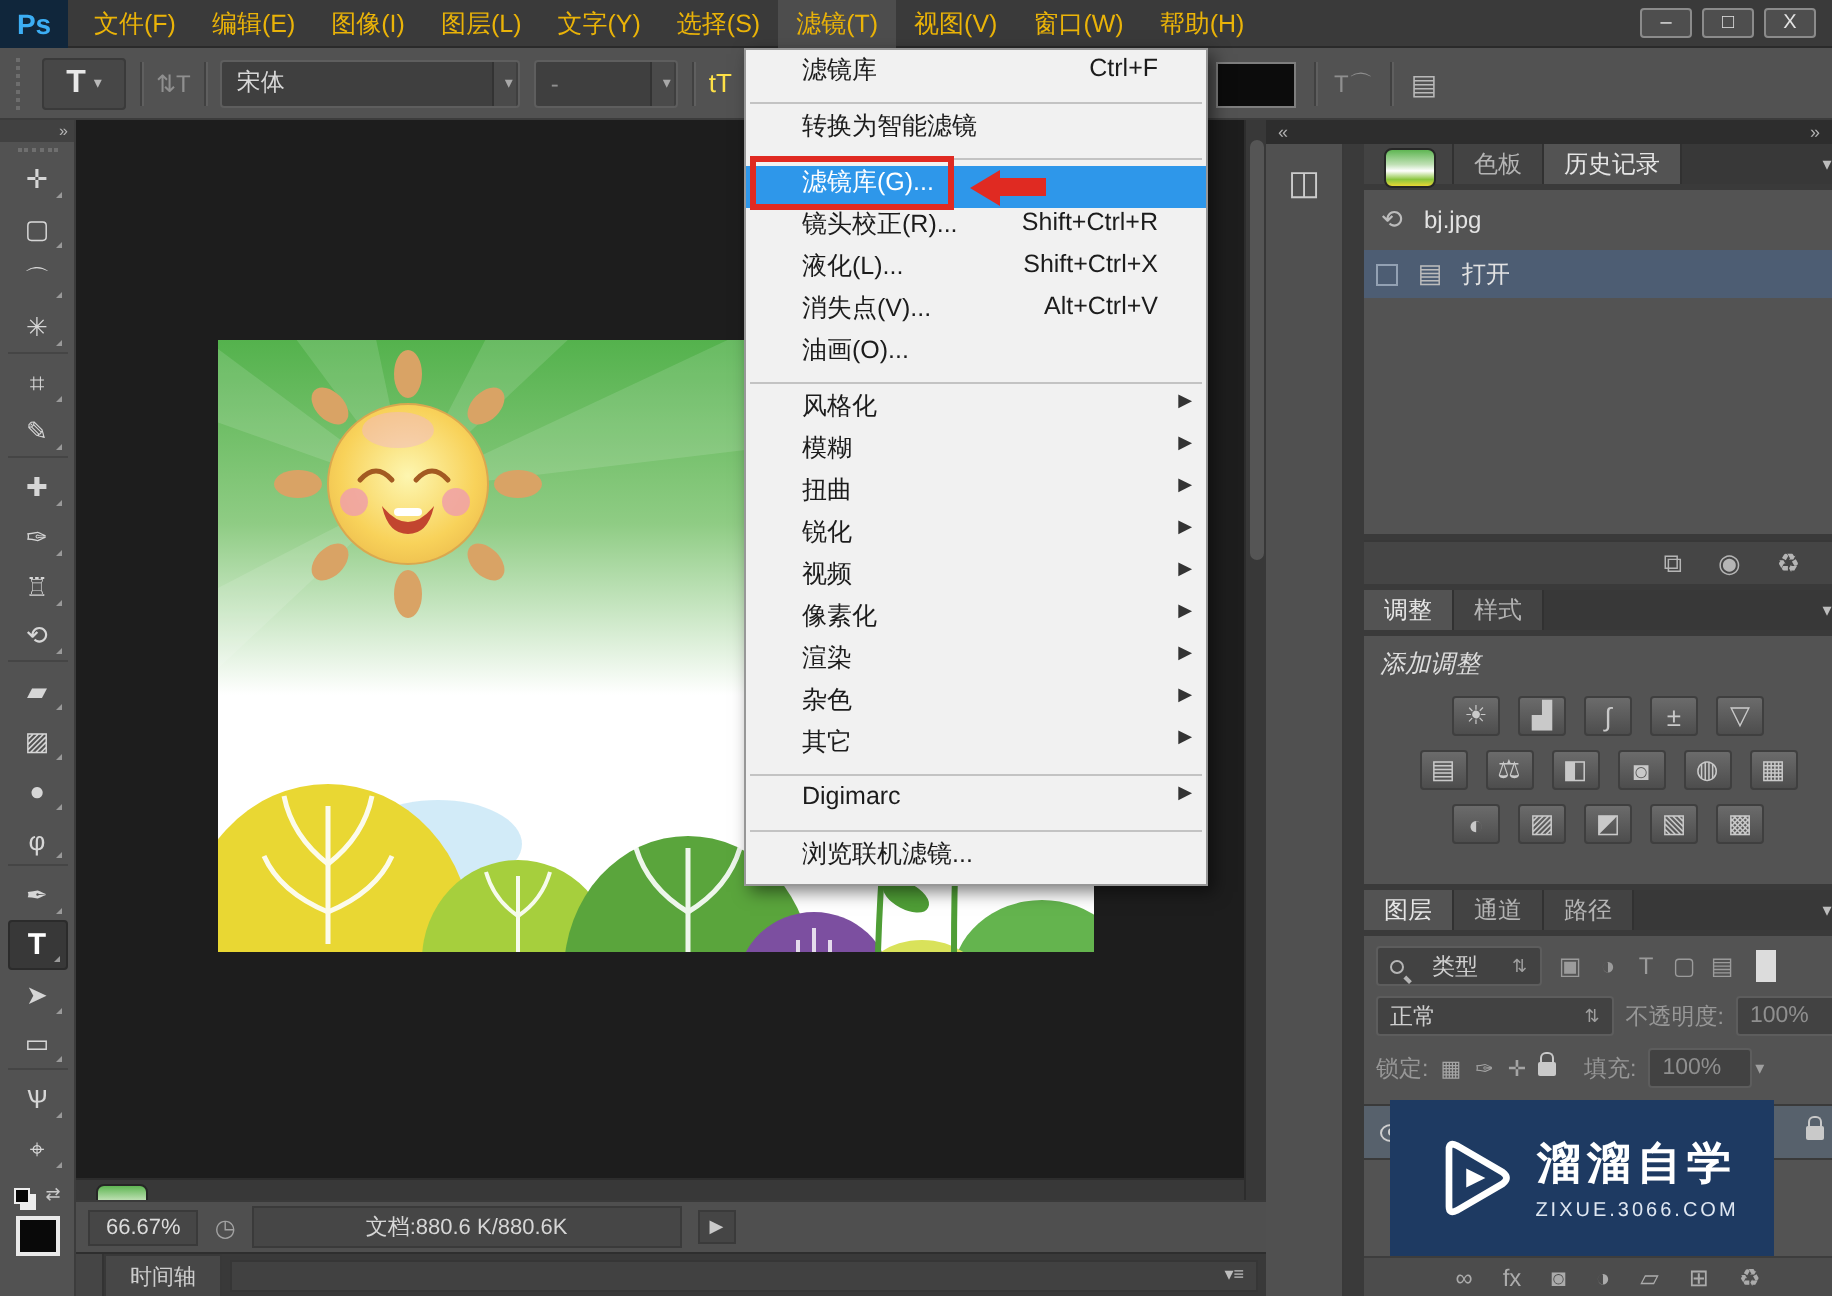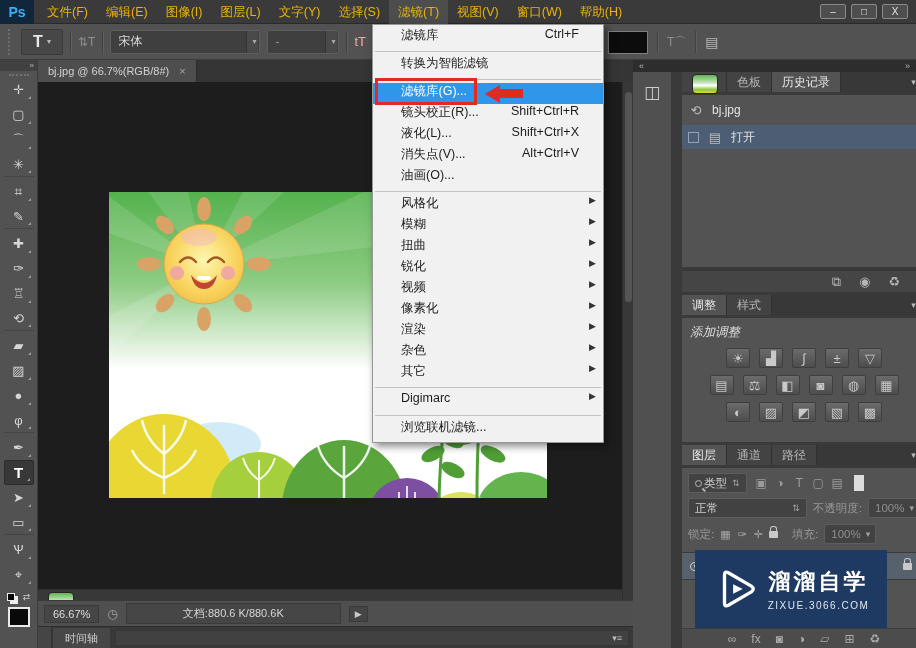--- a/index.html
+++ b/index.html
@@ -20,21 +20,21 @@
   .grip-v{width:4px;height:26px;border-left:2px dotted #6d6d6d;margin-right:2px;}
   .vsep{width:1px;height:22px;background:#414141;box-shadow:1px 0 0 #5f5f5f;}
   .opt-tool{width:42px;height:26px;display:flex;align-items:center;justify-content:center;gap:4px;background:#474747;border:1px solid #3a3a3a;border-radius:2px;}
   .bigT{font-size:16px;color:#e8e8e8;font-weight:bold;}
   .caret{font-size:8px;color:#b9b9b9;}
   .opt-orient{font-size:12px;color:#8f8f8f;}
   .select{height:24px;background:#3f3f3f;border:1px solid #5e5e5e;border-radius:2px;display:flex;align-items:center;padding:0 7px;font-size:12px;color:#d8d8d8;}
   .select .dd{margin-left:auto;font-size:8px;color:#a8a8a8;padding-left:8px;background:#4a4a4a;height:22px;display:flex;align-items:center;padding-right:2px;margin-right:-6px;border-left:1px solid #333;padding-left:5px;}
   .w150{width:150px;} .w72{width:72px;}
   .dim{color:#8f8f8f !important;}
-  .opt-sizeicon{font-size:13px;color:#fca5a5;}
+  .opt-sizeicon{font-size:13px;color:#fde047;}
   .field{height:24px;background:#3f3f3f;border:1px solid #5e5e5e;border-radius:2px;font-size:12px;color:#e2e2e2;display:flex;align-items:center;padding:0 6px;}
   .w44{width:40px;}
   #opt-right{position:absolute;left:608px;top:0;height:36px;display:flex;align-items:center;gap:9px;}
   .swatch-black{width:40px;height:23px;background:#0c0c0c;border:1px solid #7e7e7e;}
   .opt-warp{font-size:12px;color:#8f8f8f;}
   .opt-panels{font-size:14px;color:#b9b9b9;}
 
   
   #toolstrip{position:absolute;left:0;top:60px;width:38px;height:588px;background:#525252;border-right:1px solid #3c3c3c;display:flex;flex-direction:column;align-items:center;}
   .strip-head{height:11px;width:100%;background:#414141;color:#b5b5b5;font-size:8px;text-align:right;padding-right:3px;line-height:11px;}
@@ -92,21 +92,21 @@
   .hthumb{width:26px;height:20px;border:1px solid #262626;background:linear-gradient(180deg,#5fb653 0%,#bfe0b4 40%,#ffffff 58%,#8cc63f 82%,#e9d733 100%);}
   .hcheck{width:11px;height:11px;border:1px solid #93a1b3;}
   #hist-foot{height:22px;background:#454545;border-top:1px solid #383838;display:flex;align-items:center;justify-content:flex-end;gap:18px;padding-right:26px;flex:none;}
   .fico{color:#b5b5b5;font-size:13px;font-style:normal;}
   #adj-body{height:124px;background:#535353;flex:none;}
   #adj-title{font-size:12.5px;color:#dedede;padding:6px 0 0 8px;font-style:italic;}
   .adj-row{display:flex;justify-content:center;gap:9px;margin-top:7px;}
   .aico{width:24px;height:20px;display:flex;align-items:center;justify-content:center;color:#c9c9c9;font-size:13px;background:linear-gradient(#6b6b6b,#4d4d4d);border:1px solid #3f3f3f;border-radius:2px;}
   #lay-body{flex:1;background:#535353;position:relative;padding-top:3px;}
   .lay-row1{display:flex;align-items:center;gap:6px;padding:0 6px;height:24px;}
-  .combo{background:#424242;border:1px solid #5d5d5d;border-radius:2px;height:20px;display:inline-flex;align-items:center;padding:0 6px;color:#cfcfcf;font-size:11.5px;gap:0;}
+  .combo{background:#424242;border:1px solid #5d5d5d;border-radius:2px;height:20px;display:inline-flex;align-items:center;padding:0 6px;color:#cfcfcf;font-size:11.5px;gap:12px;}
   .combo .cc{margin-left:auto;font-size:9px;color:#9f9f9f;padding-left:5px;}
   .w128{width:128px;} .w52{width:52px;}
   .fil-icos{display:flex;gap:2px;}
   .filico{font-size:12px;color:#9b9b9b;width:17px;text-align:center;}
   .sqbtn{width:10px;height:16px;background:#dcdcdc;margin-left:2px;}
   .lay-row2,.lay-row3{display:flex;align-items:center;gap:6px;padding:0 6px;height:26px;}
   .dimlbl{color:#979797;font-size:11.5px;white-space:nowrap;}
   .ml{margin-left:8px;}
   .lockicos{display:flex;gap:7px;}
   .lockico{font-size:11px;color:#a5a5a5;}
@@ -298,26 +298,20 @@
 
     </div>
     <div class="mini-sw">
       <span class="msq"></span>
       <span class="swapg">⇄</span>
     </div>
     <div class="fg"></div>
   </div>
 
   <div id="docarea">
-    <div id="tabbar">
-      <div id="doctab">
-        <span>bj.jpg @ 66.7%(RGB/8#)</span>
-        <span class="tabx">×</span>
-      </div>
-    </div>
     <div id="canvas">
       <div id="docimage">
         <svg viewBox="0 0 438 306" xmlns="http://www.w3.org/2000/svg">
           <defs>
             <linearGradient id="sky" x1="0" y1="0" x2="0" y2="1">
               <stop offset="0" stop-color="#54b24d"></stop>
               <stop offset="0.3" stop-color="#8fcc84"></stop>
               <stop offset="0.58" stop-color="#ffffff"></stop>
             </linearGradient>
             <radialGradient id="sung" cx="0.5" cy="0.45" r="0.65">

